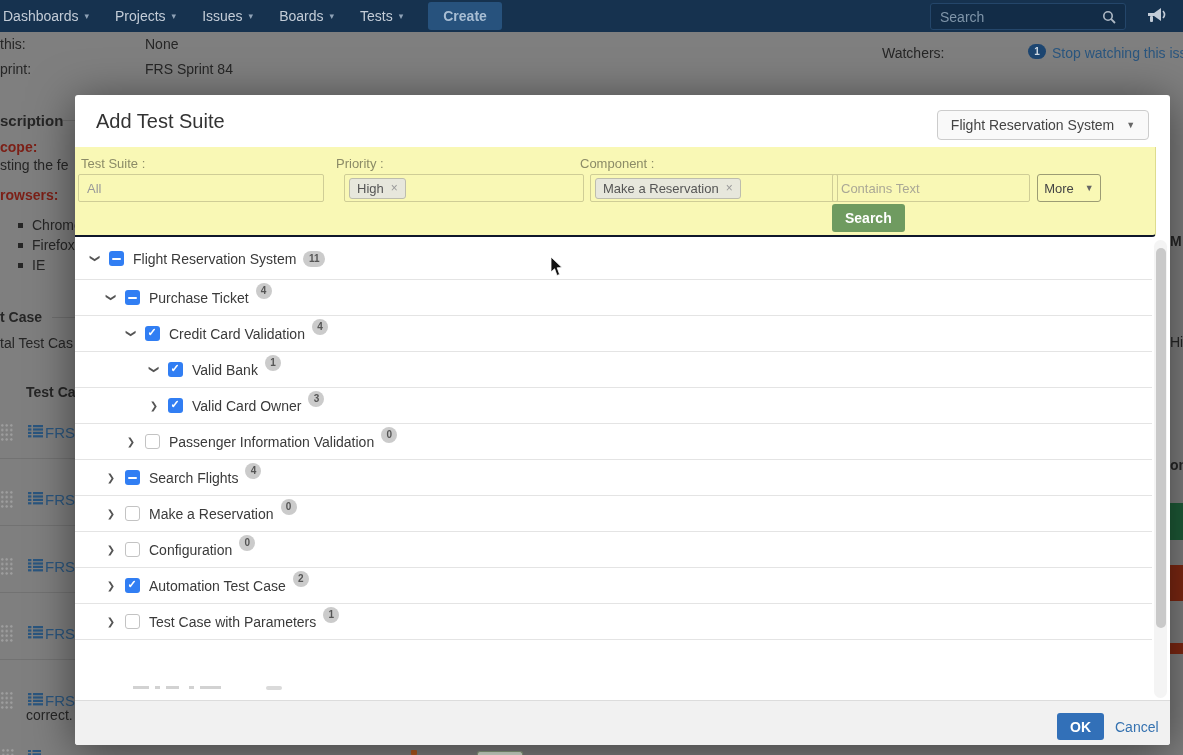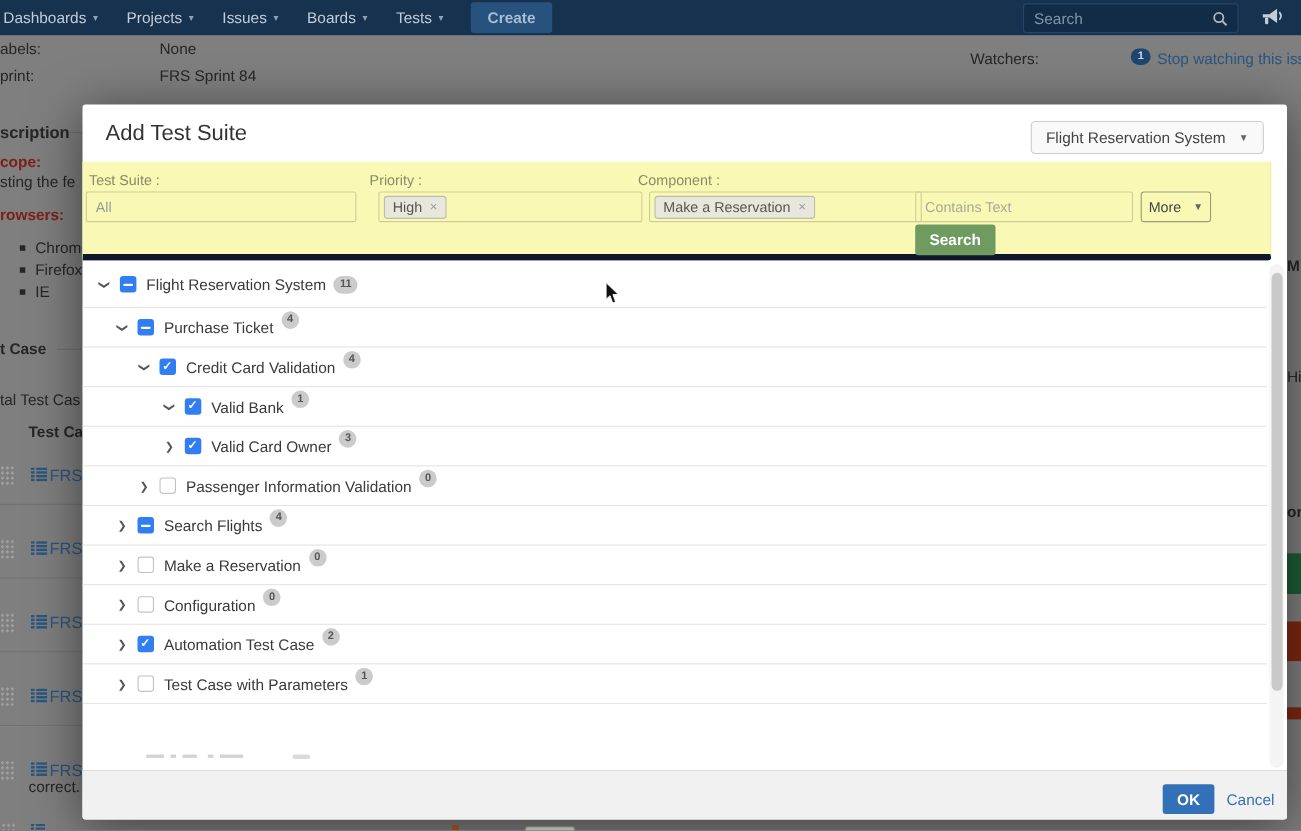--- a/index.html
+++ b/index.html
@@ -41,21 +41,21 @@
   .modal{position:absolute;left:75px;top:95px;width:1095px;height:650px;background:#fff;
          border-radius:3px;box-shadow:0 6px 45px rgba(0,0,0,0.5);z-index:5;}
   .modal-title{position:absolute;left:21px;top:15px;font-size:20px;color:#333;}
   .proj-select{position:absolute;left:862px;top:15px;width:212px;height:30px;border:1px solid #ccc;
                border-radius:4px;background:#f9f9f9;display:flex;align-items:center;justify-content:center;
                gap:12px;font-size:14px;color:#444;cursor:pointer;box-sizing:border-box;}
   .proj-caret{font-size:9px;color:#666;}
 
   
   .filter-bar{position:absolute;left:0;top:52px;width:1081px;height:90px;background:#f9f8b5;
-              border-bottom:6px solid #0f172a;border-right:1px solid #dedc8e;border-radius:0 0 4px 0;box-sizing:border-box;}
+              border-bottom:2px solid #0f172a;border-right:1px solid #dedc8e;border-radius:0 0 4px 0;box-sizing:border-box;}
   .f-label{position:absolute;top:9px;font-size:13px;color:#8b8b67;}
   .f-input{position:absolute;top:27px;height:28px;background:rgba(0,0,0,0);border:1px solid #cfcd96;
            border-radius:2px;font-size:13px;color:#999;padding:0 8px;box-sizing:border-box;
            font-family:"Liberation Sans",sans-serif;}
   .f-input::placeholder{color:#aaa896;}
   .f-box{position:absolute;top:27px;height:28px;border:1px solid #cfcd96;border-radius:2px;
          display:flex;align-items:center;padding:0 4px;box-sizing:border-box;margin-left:10px;}
   .token{background:#e7e7dc;border:1px solid #bdbdad;border-radius:3px;padding:2px 7px;font-size:13px;
          color:#555;display:inline-flex;align-items:center;gap:7px;white-space:nowrap;}
   .token .tx{color:#999;font-size:12px;cursor:pointer;}
@@ -144,21 +144,21 @@
       </svg>
     </div>
     <svg class="mega" width="22" height="19" viewBox="0 0 22 19">
       <polygon points="2,7 8,7 15,2 15,15 8,10 2,10" fill="#c3ccd7"></polygon>
       <rect x="4" y="10" width="3" height="6" rx="1" fill="#c3ccd7"></rect>
       <path d="M17 5 q3 3.5 0 7" stroke="#c3ccd7" stroke-width="1.6" fill="none"></path>
     </svg>
   </div>
 
   <div class="top-strip">
-    <span class="dimtext" style="left:0;top:4px;">abels:</span>
+    <span class="dimtext" style="left:0;top:4px;">this:</span>
     <span class="dimtext" style="left:145px;top:4px;">None</span>
     <span class="dimtext" style="left:0;top:29px;">print:</span>
     <span class="dimtext" style="left:145px;top:29px;">FRS Sprint 84</span>
     <span class="dimtext" style="left:882px;top:13px;">Watchers:</span>
     <span class="w-badge" style="left:1028px;top:12px;">1</span>
     <span class="dimtext dimlink" style="left:1052px;top:13px;">Stop watching this iss</span>
   </div>
 
   <div class="left-strip">
     <span class="dimtext dimbold" style="left:0;top:17px;font-size:15px;">scription</span>
@@ -169,21 +169,21 @@
     <div id="browser-list">
         <span class="bullet-sq" style="top: 128px;"></span>
         <span class="dimtext" style="left: 32px; top: 122px;">Chrome</span>
         <span class="bullet-sq" style="top: 148px;"></span>
         <span class="dimtext" style="left: 32px; top: 142px;">Firefox</span>
         <span class="bullet-sq" style="top: 168px;"></span>
         <span class="dimtext" style="left: 32px; top: 162px;">IE</span>
       </div>
     <span class="dimtext dimbold" style="left:0;top:214px;font-size:14px;">t Case</span>
     <span class="hline" style="left:52px;top:222px;width:23px;"></span>
-    <span class="dimtext" style="left:0;top:240px;margin-top:20px;">tal Test Cas</span>
+    <span class="dimtext" style="left:0;top:240px;">tal Test Cas</span>
     <span class="dimtext dimbold" style="left:26px;top:289px;">Test Ca</span>
     <div id="bg-rows">
         <span class="drag-dots" style="left: 0px; top: 328px;"></span>
         <span class="ticon" style="position: absolute; left: 28px; top: 330px;">
           <svg width="15" height="13" viewBox="0 0 15 13">
             <g fill="#2a567f">
               <rect x="0" y="0" width="3.4" height="2.2"></rect>
               <rect x="5" y="0" width="10" height="2.2"></rect>
               <rect x="0" y="3.4" width="3.4" height="2.2"></rect>
               <rect x="5" y="3.4" width="10" height="2.2"></rect>

